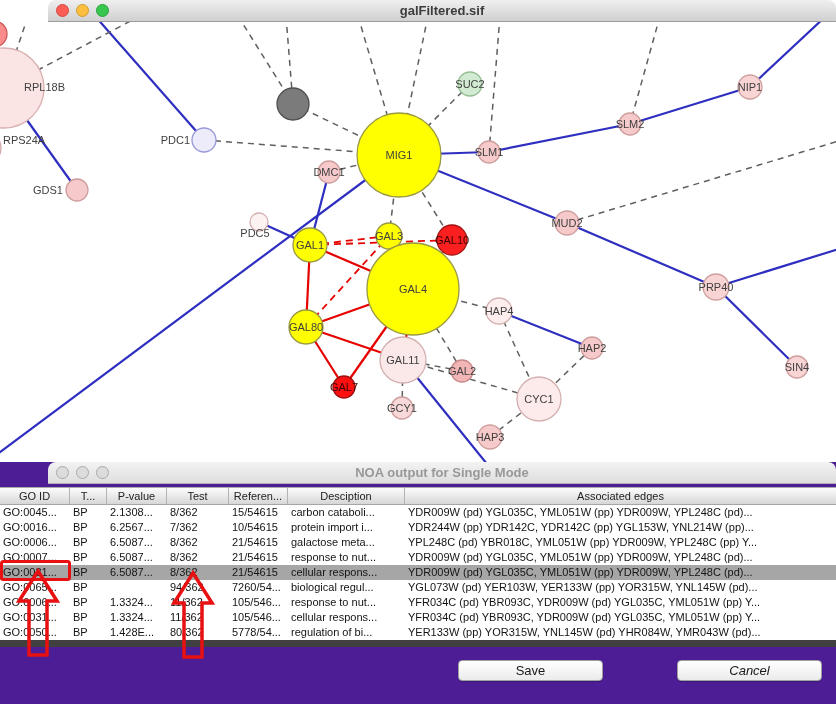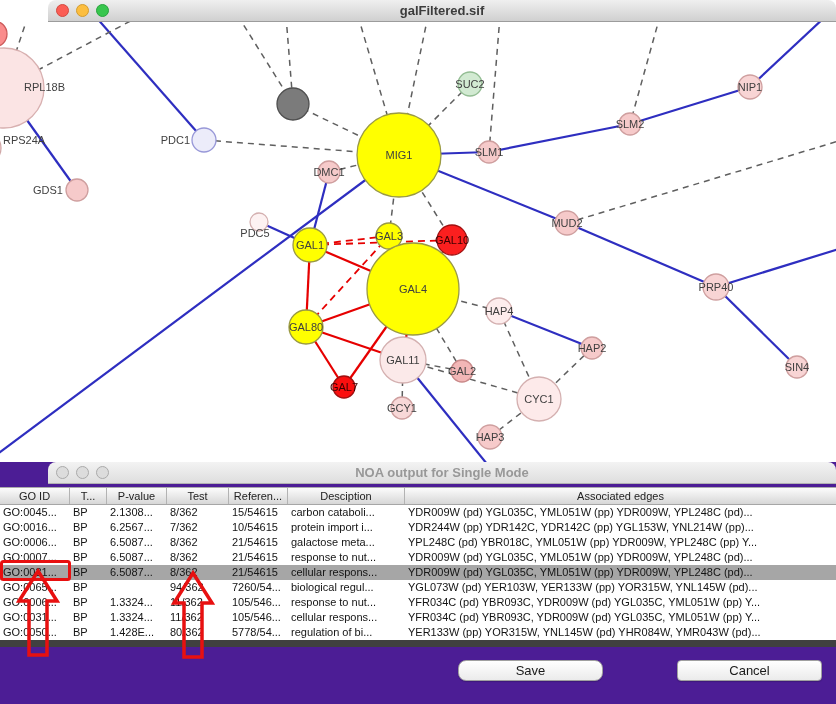--- a/index.html
+++ b/index.html
@@ -30,22 +30,22 @@
          line-height:16px;overflow:hidden;white-space:nowrap;}
   .hcell.last{flex:1 1 auto;border-right:none;}
   .trow{display:flex;height:15px;background:#ffffff;}
   .trow.selected{background:#a6a6a6;}
   .tcell{flex:0 0 auto;font-size:11px;color:#141414;line-height:15px;padding-left:3px;
          overflow:hidden;white-space:nowrap;}
   .tcell.last{flex:1 1 auto;}
   .btn{position:absolute;top:198px;width:145px;height:21px;border:1px solid #a0a0a0;border-radius:4px;
        background:linear-gradient(#ffffff,#ebebeb);box-shadow:0 1px 1px rgba(0,0,0,0.18);
        font-family:"Liberation Sans",sans-serif;font-size:13px;color:#1a1a1a;text-align:center;line-height:19px;}
-  .btn.save{left:458px;border-radius:8px;}
-  .btn.cancel{left:677px;}
+  .btn.save{left:458px;}
+  .btn.cancel{left:677px;font-style:italic;}
 
   
   #annot-svg{position:absolute;left:0;top:0;width:836px;height:704px;pointer-events:none;z-index:60;}
 
   svg text{font-family:"Liberation Sans",sans-serif;}
 </style>
 </head>
 <body>
 
 <div id="screen">

